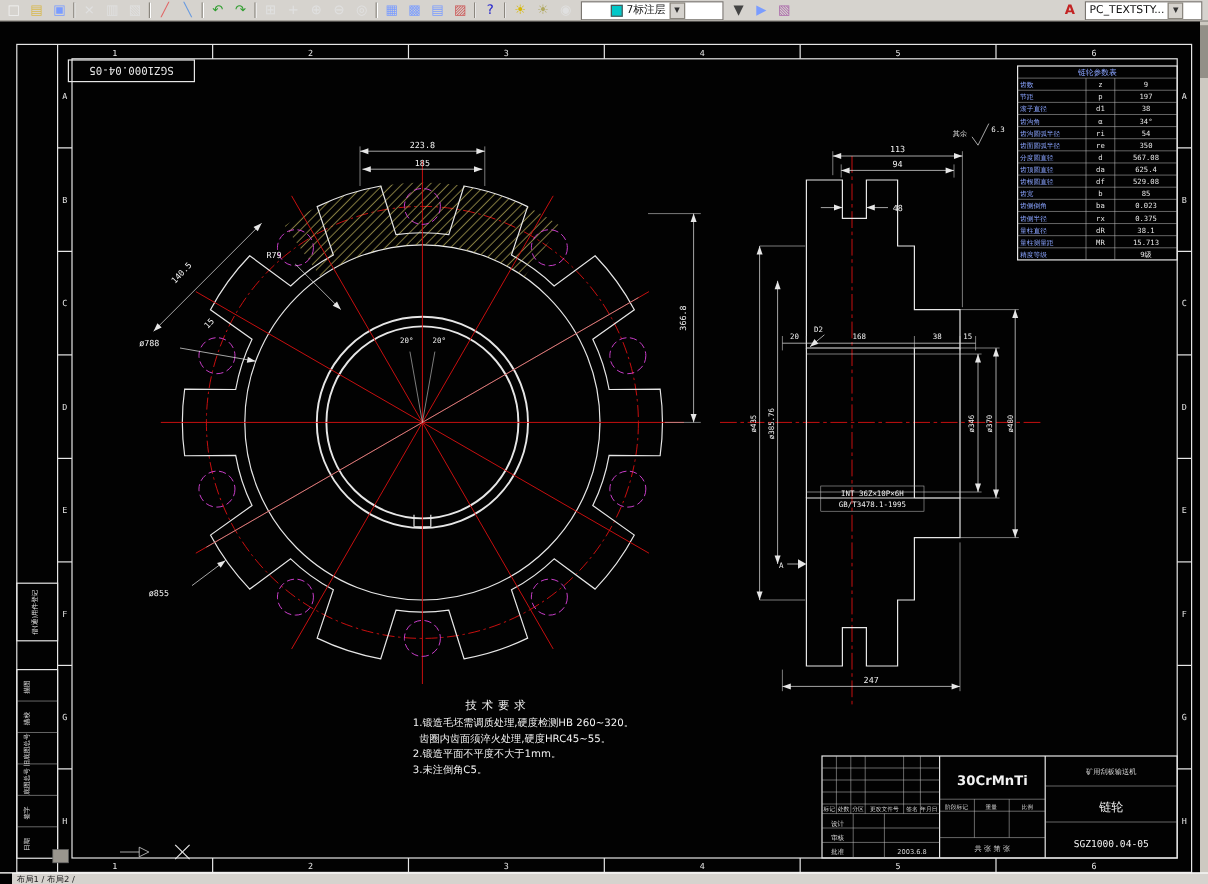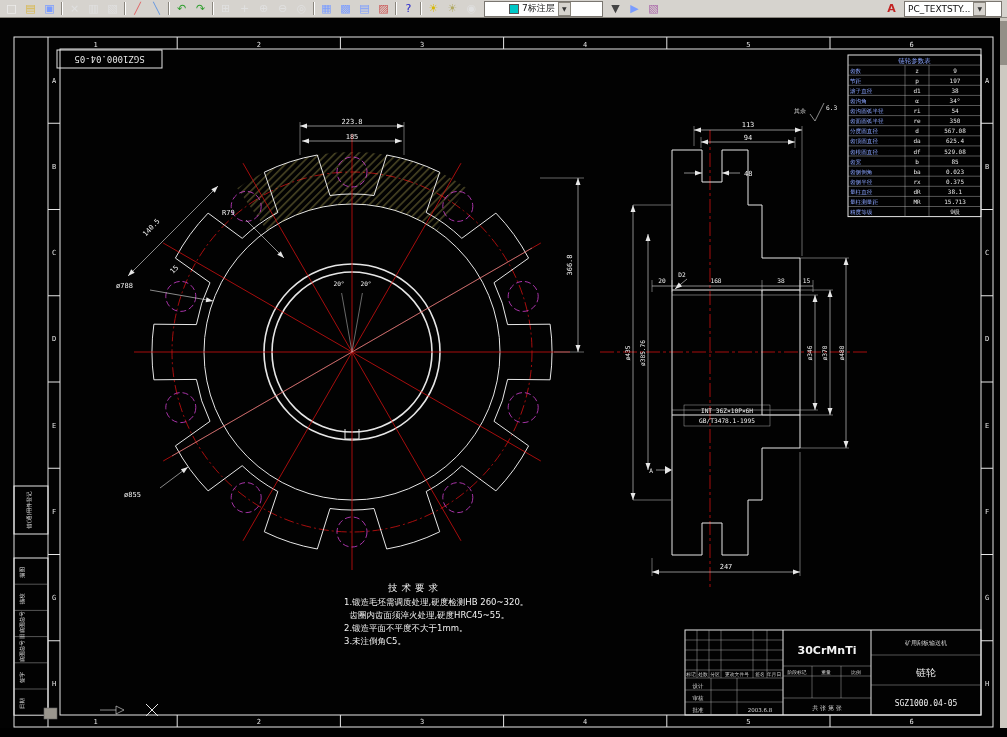--- a/index.html
+++ b/index.html
@@ -459,14 +459,18 @@
       <line x1="146" y1="686" x2="158" y2="698" class="lw"></line>
       <line x1="146" y1="698" x2="158" y2="686" class="lw"></line>
     </g>
   </svg>
   </div>
 
   <div id="vscroll">
     <div id="vthumb"></div>
   </div>
 
+  <div id="statusbar">
+    <div id="sbcorner"></div>
+    <span>布局1 / 布局2 /</span>
+  </div>
 
 </div>
 
 </body></html>

